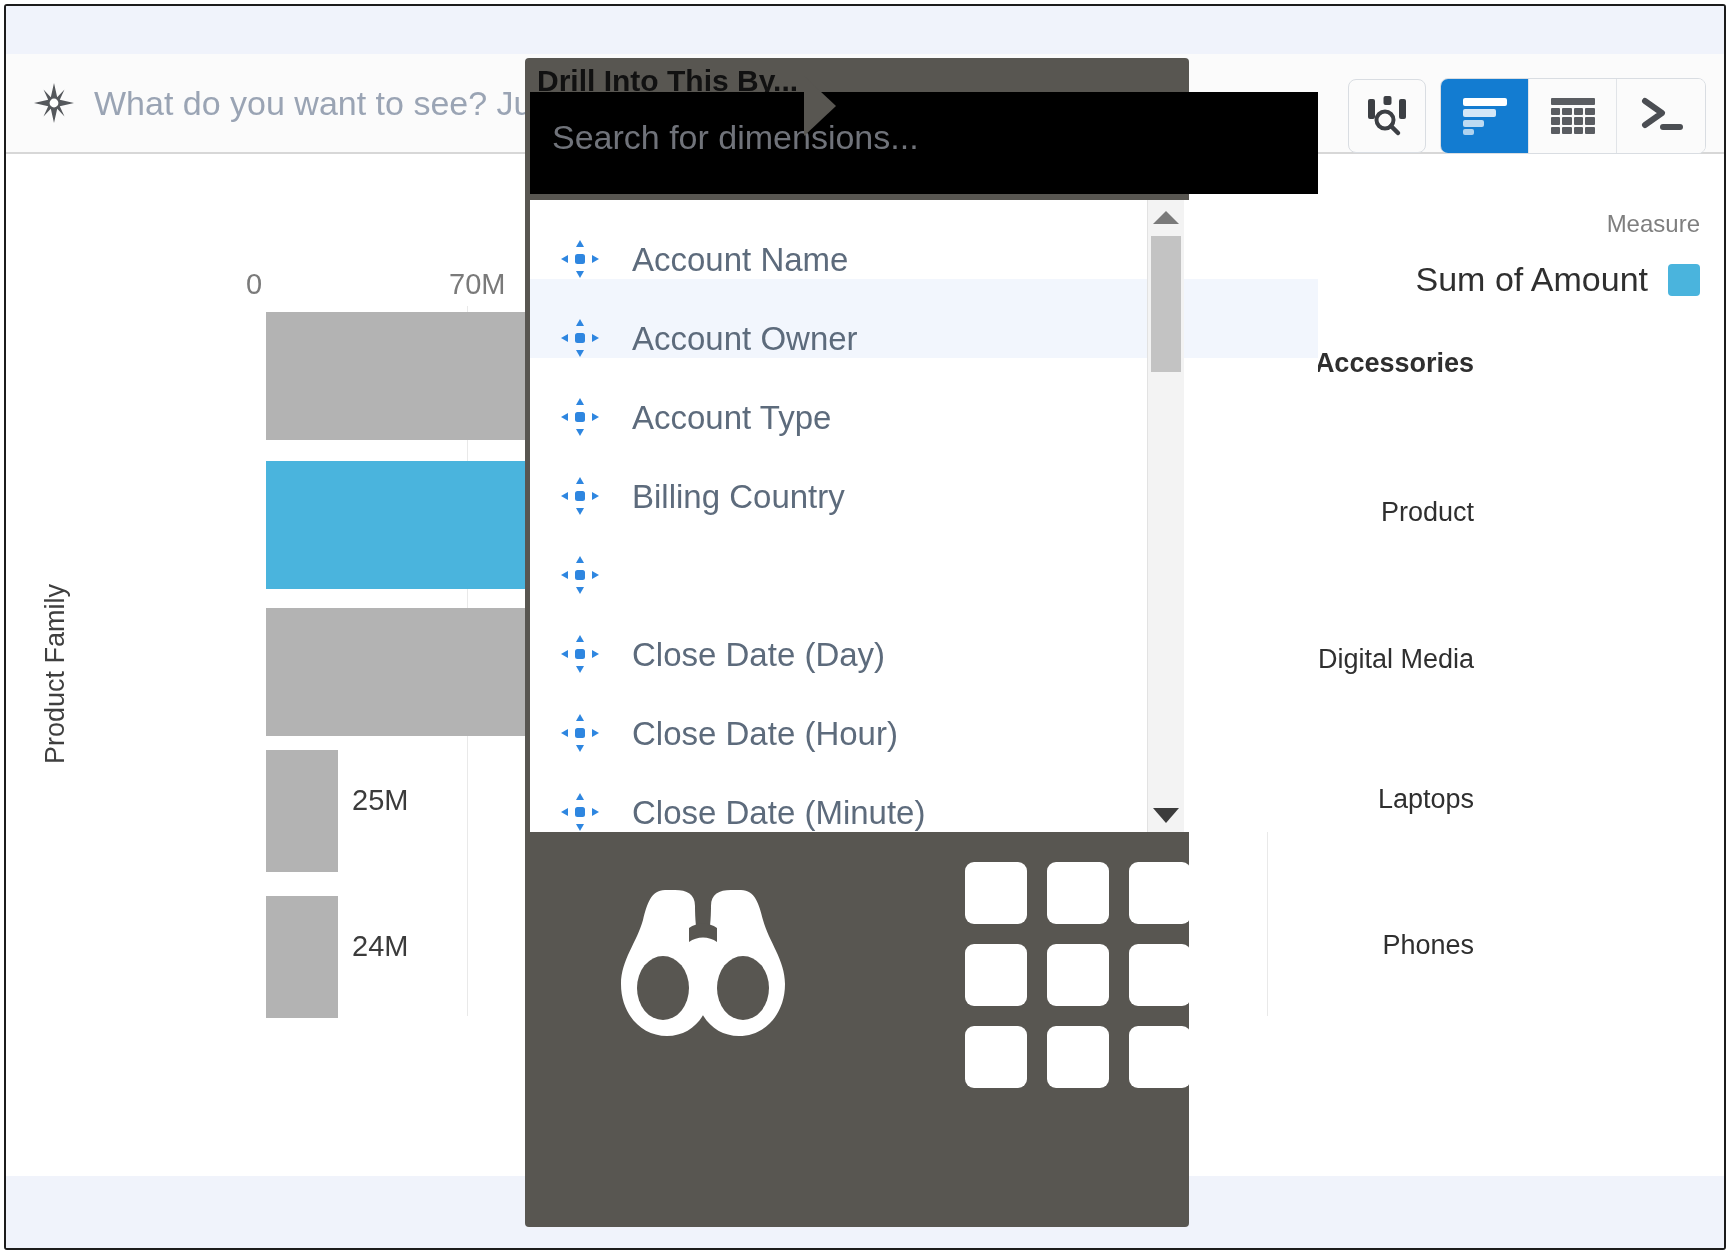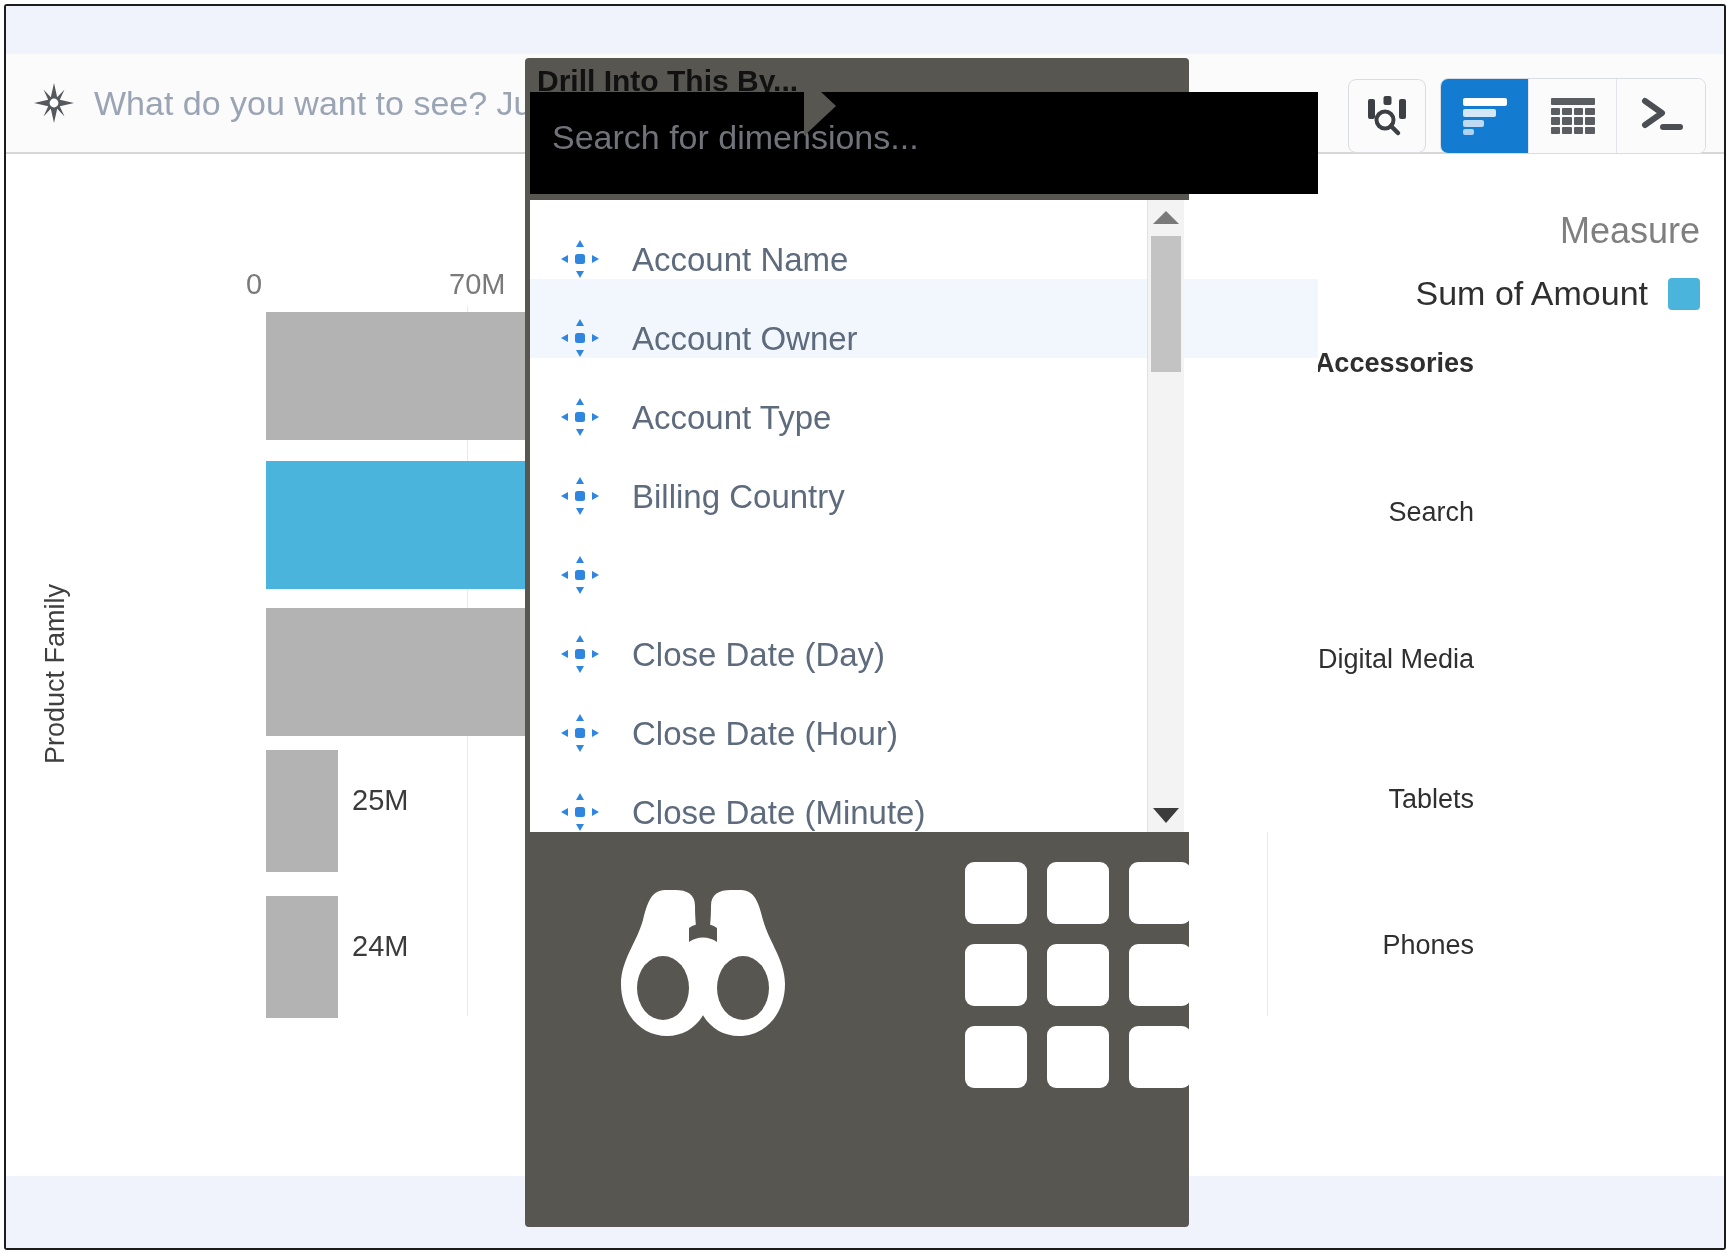--- a/index.html
+++ b/index.html
@@ -167,21 +167,21 @@
   .bar.sel { background: #4ab4dd; }
   .bar-value {
     position: absolute;
     font-size: 29px; color: #3b3b3b;
     white-space: nowrap;
   }
 
   
   .legend { position: absolute; right: 24px; top: 54px; }
   .legend-title {
-    font-size: 36px; color: #7f7f7f;
+    font-size: 24px; color: #7f7f7f;
     text-align: right; white-space: nowrap;
   }
   .legend-row {
     margin-top: 22px;
     display: flex; align-items: center; justify-content: flex-end;
     gap: 20px;
   }
   .legend-label { font-size: 34px; color: #2f2f2f; white-space: nowrap; }
   .legend-swatch {
     width: 32px; height: 32px; border-radius: 4px; background: #4ab4dd;
@@ -386,31 +386,31 @@
 
       <div class="tick-line" style="left:211px;  height:710px;"></div>
       <div class="tick-line" style="left:1011px; height:710px;"></div>
 
       <div class="row" style="top:156px; height:128px; width:100%;">
         <div class="row-label" style="top:36px;font-weight:bold;">Accessories</div>
         <div class="bar" style="left:10px; width:965px;"></div>
       </div>
 
       <div class="row" style="top:305px; height:128px; width:100%;">
-        <div class="row-label" style="top:36px;">Search</div>
+        <div class="row-label" style="top:36px;">Product</div>
         <div class="bar sel" style="left:10px; width:890px;"></div>
       </div>
 
       <div class="row" style="top:452px; height:128px; width:100%;">
         <div class="row-label" style="top:36px;">Digital Media</div>
         <div class="bar" style="left:10px; width:575px;"></div>
       </div>
 
       <div class="row" style="top:594px; height:122px; width:100%;">
-        <div class="row-label" style="top:34px;">Tablets</div>
+        <div class="row-label" style="top:34px;">Laptops</div>
         <div class="bar" style="left:10px; width:72px;"></div>
         <div class="bar-value" style="left:96px; top:34px;">25M</div>
       </div>
 
       <div class="row" style="top:740px; height:122px; width:100%;">
         <div class="row-label" style="top:34px;">Phones</div>
         <div class="bar" style="left:10px; width:72px;"></div>
         <div class="bar-value" style="left:96px; top:34px;">24M</div>
       </div>
 

